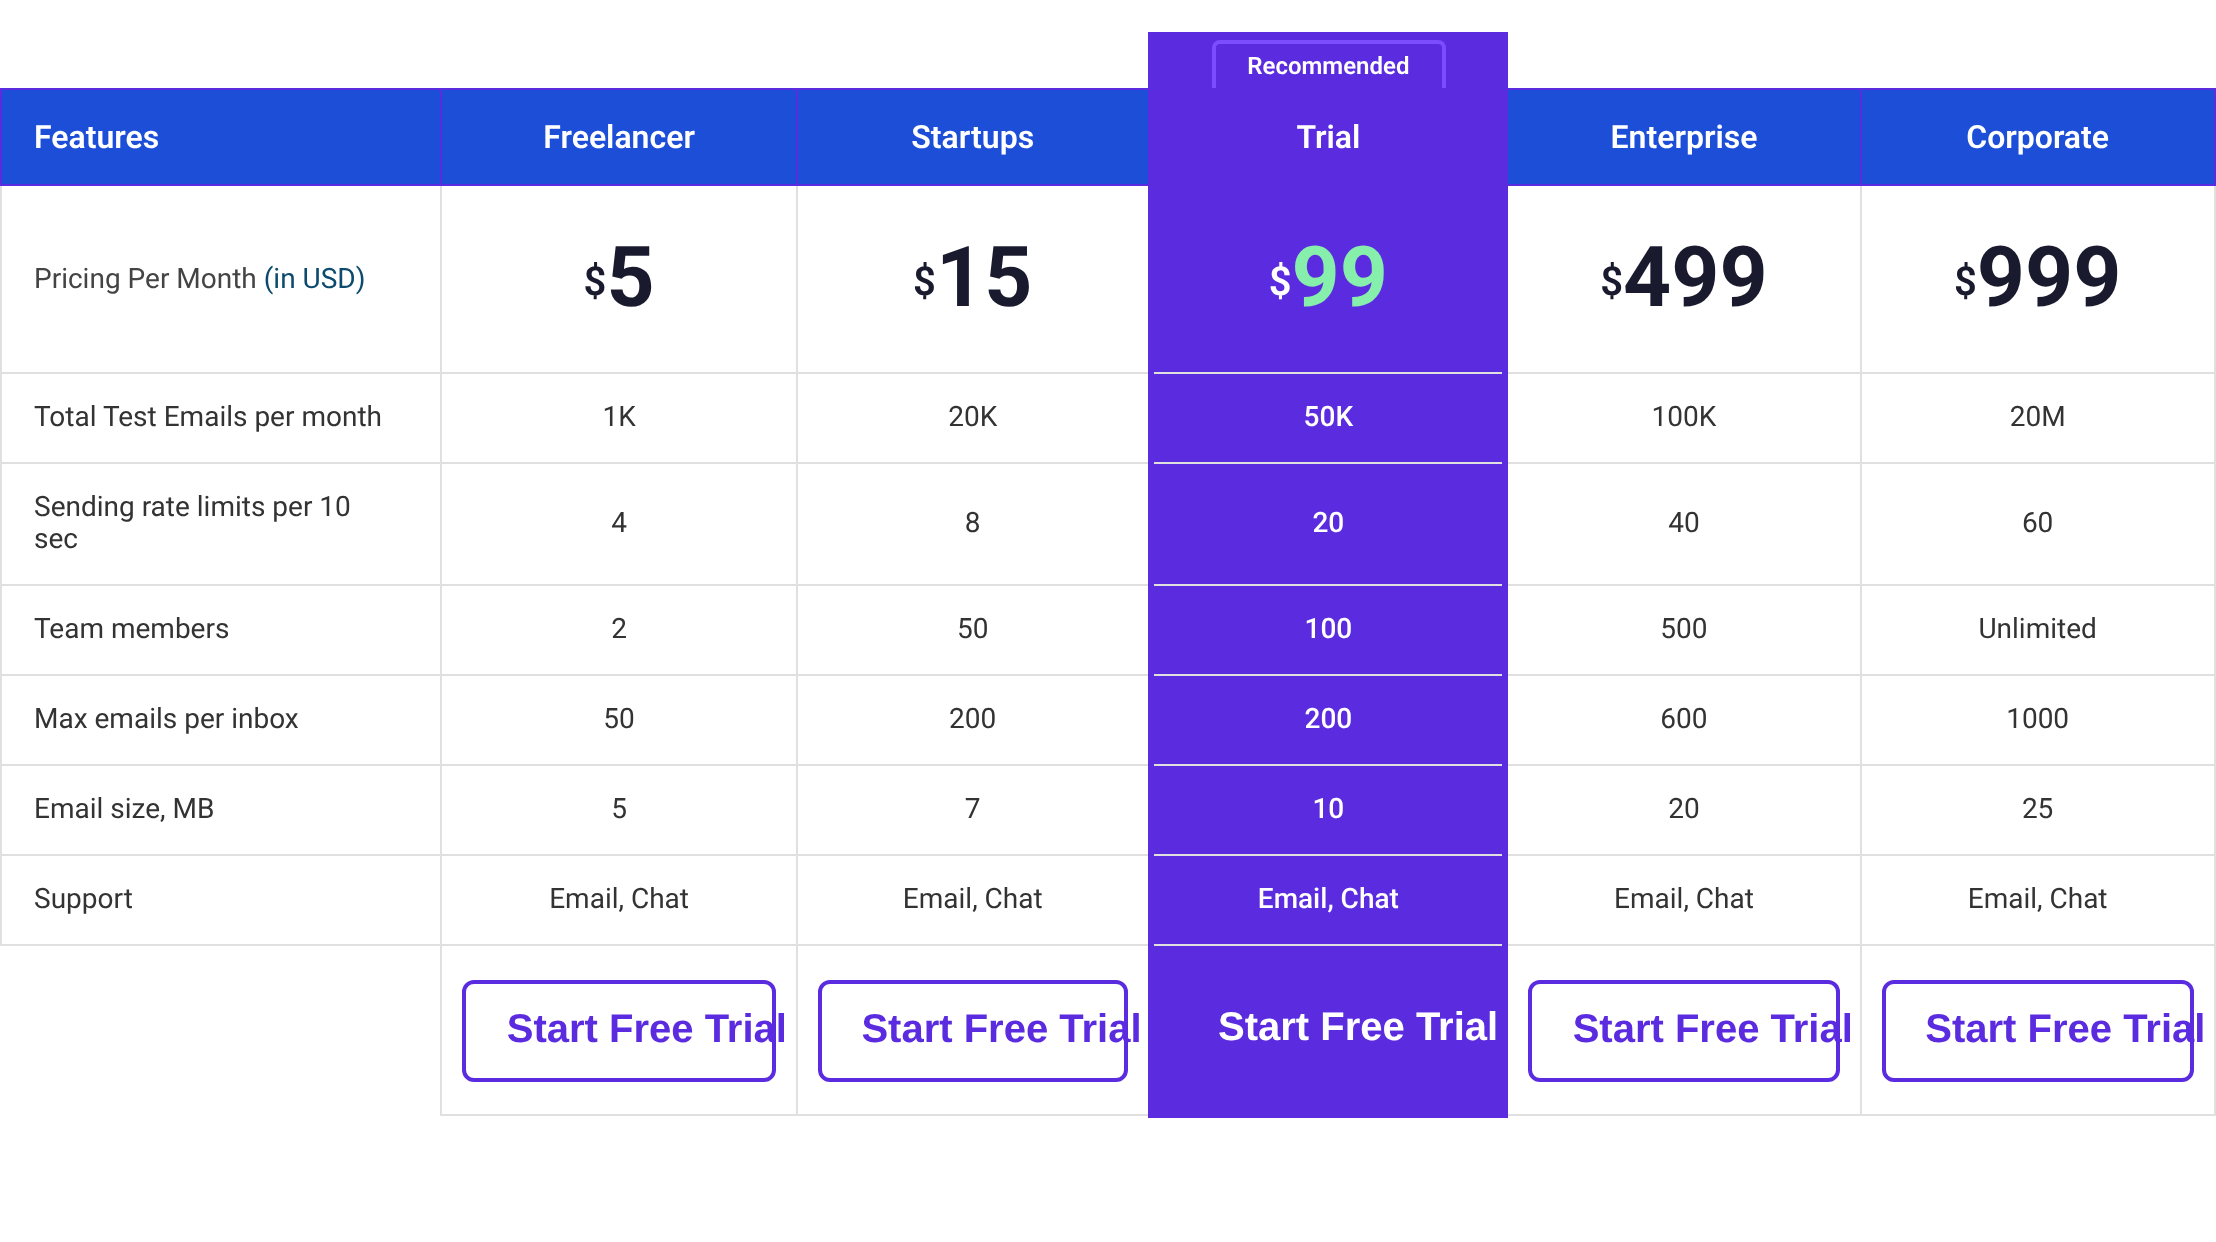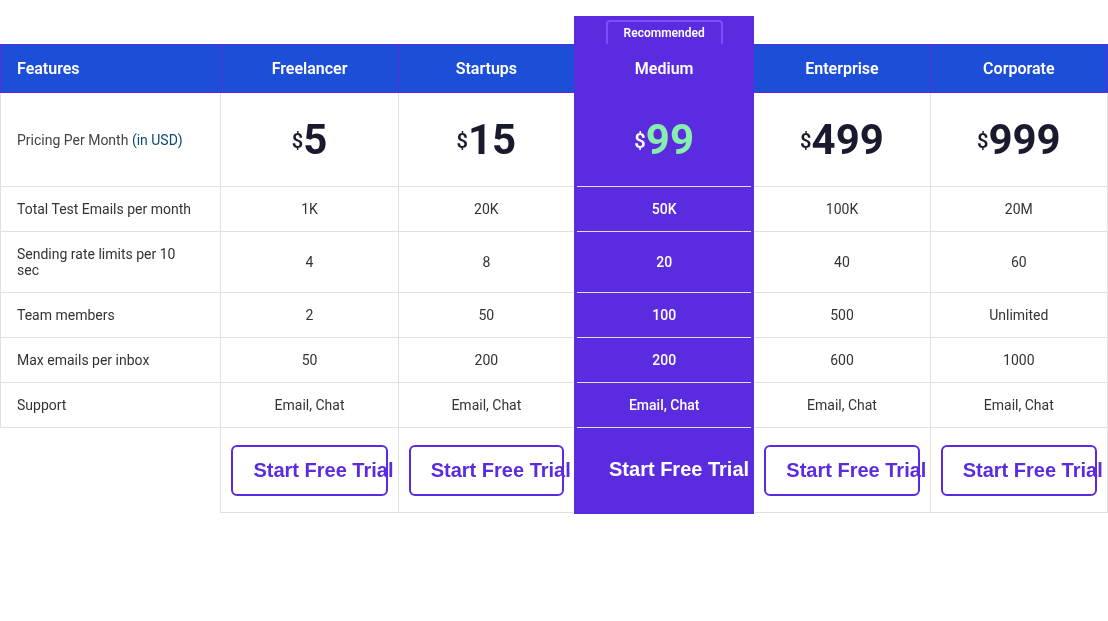--- a/index.html
+++ b/index.html
@@ -209,21 +209,21 @@
           <span class="recommended-badge">Recommended</span>
         </div>
       </td>
       <td style="border:none; background:#fff;"></td>
       <td style="border:none; background:#fff;"></td>
     </tr>
     <tr class="header-row">
       <th class="col-features">Features</th>
       <th class="col-plan">Freelancer</th>
       <th class="col-plan">Startups</th>
-      <th class="col-plan col-medium" style="background:#5b2be0; border-left:3px solid #9c6dff; border-right:3px solid #9c6dff;">Medium</th>
+      <th class="col-plan col-medium" style="background:#5b2be0; border-left:3px solid #9c6dff; border-right:3px solid #9c6dff;">Trial</th>
       <th class="col-plan">Enterprise</th>
       <th class="col-plan">Corporate</th>
     </tr>
   </thead>
   <tbody>
 
     <tr class="price-row">
       <td class="pricing-label">Pricing Per Month <span style="color:#0c4a6e;">(in USD)</span></td>
       <td>
         <span class="price-super">$</span><span class="price-value">5</span>
@@ -272,20 +272,28 @@
 
     <tr class="data-row">
       <td class="feature-label">Max emails per inbox</td>
       <td>50</td>
       <td>200</td>
       <td class="col-medium">200</td>
       <td>600</td>
       <td>1000</td>
     </tr>
 
+    <tr class="data-row">
+      <td class="feature-label">Email size, MB</td>
+      <td>5</td>
+      <td>7</td>
+      <td class="col-medium">10</td>
+      <td>20</td>
+      <td>25</td>
+    </tr>
 
     <tr class="data-row">
       <td class="feature-label">Support</td>
       <td>Email, Chat</td>
       <td>Email, Chat</td>
       <td class="col-medium">Email, Chat</td>
       <td>Email, Chat</td>
       <td>Email, Chat</td>
     </tr>
 

